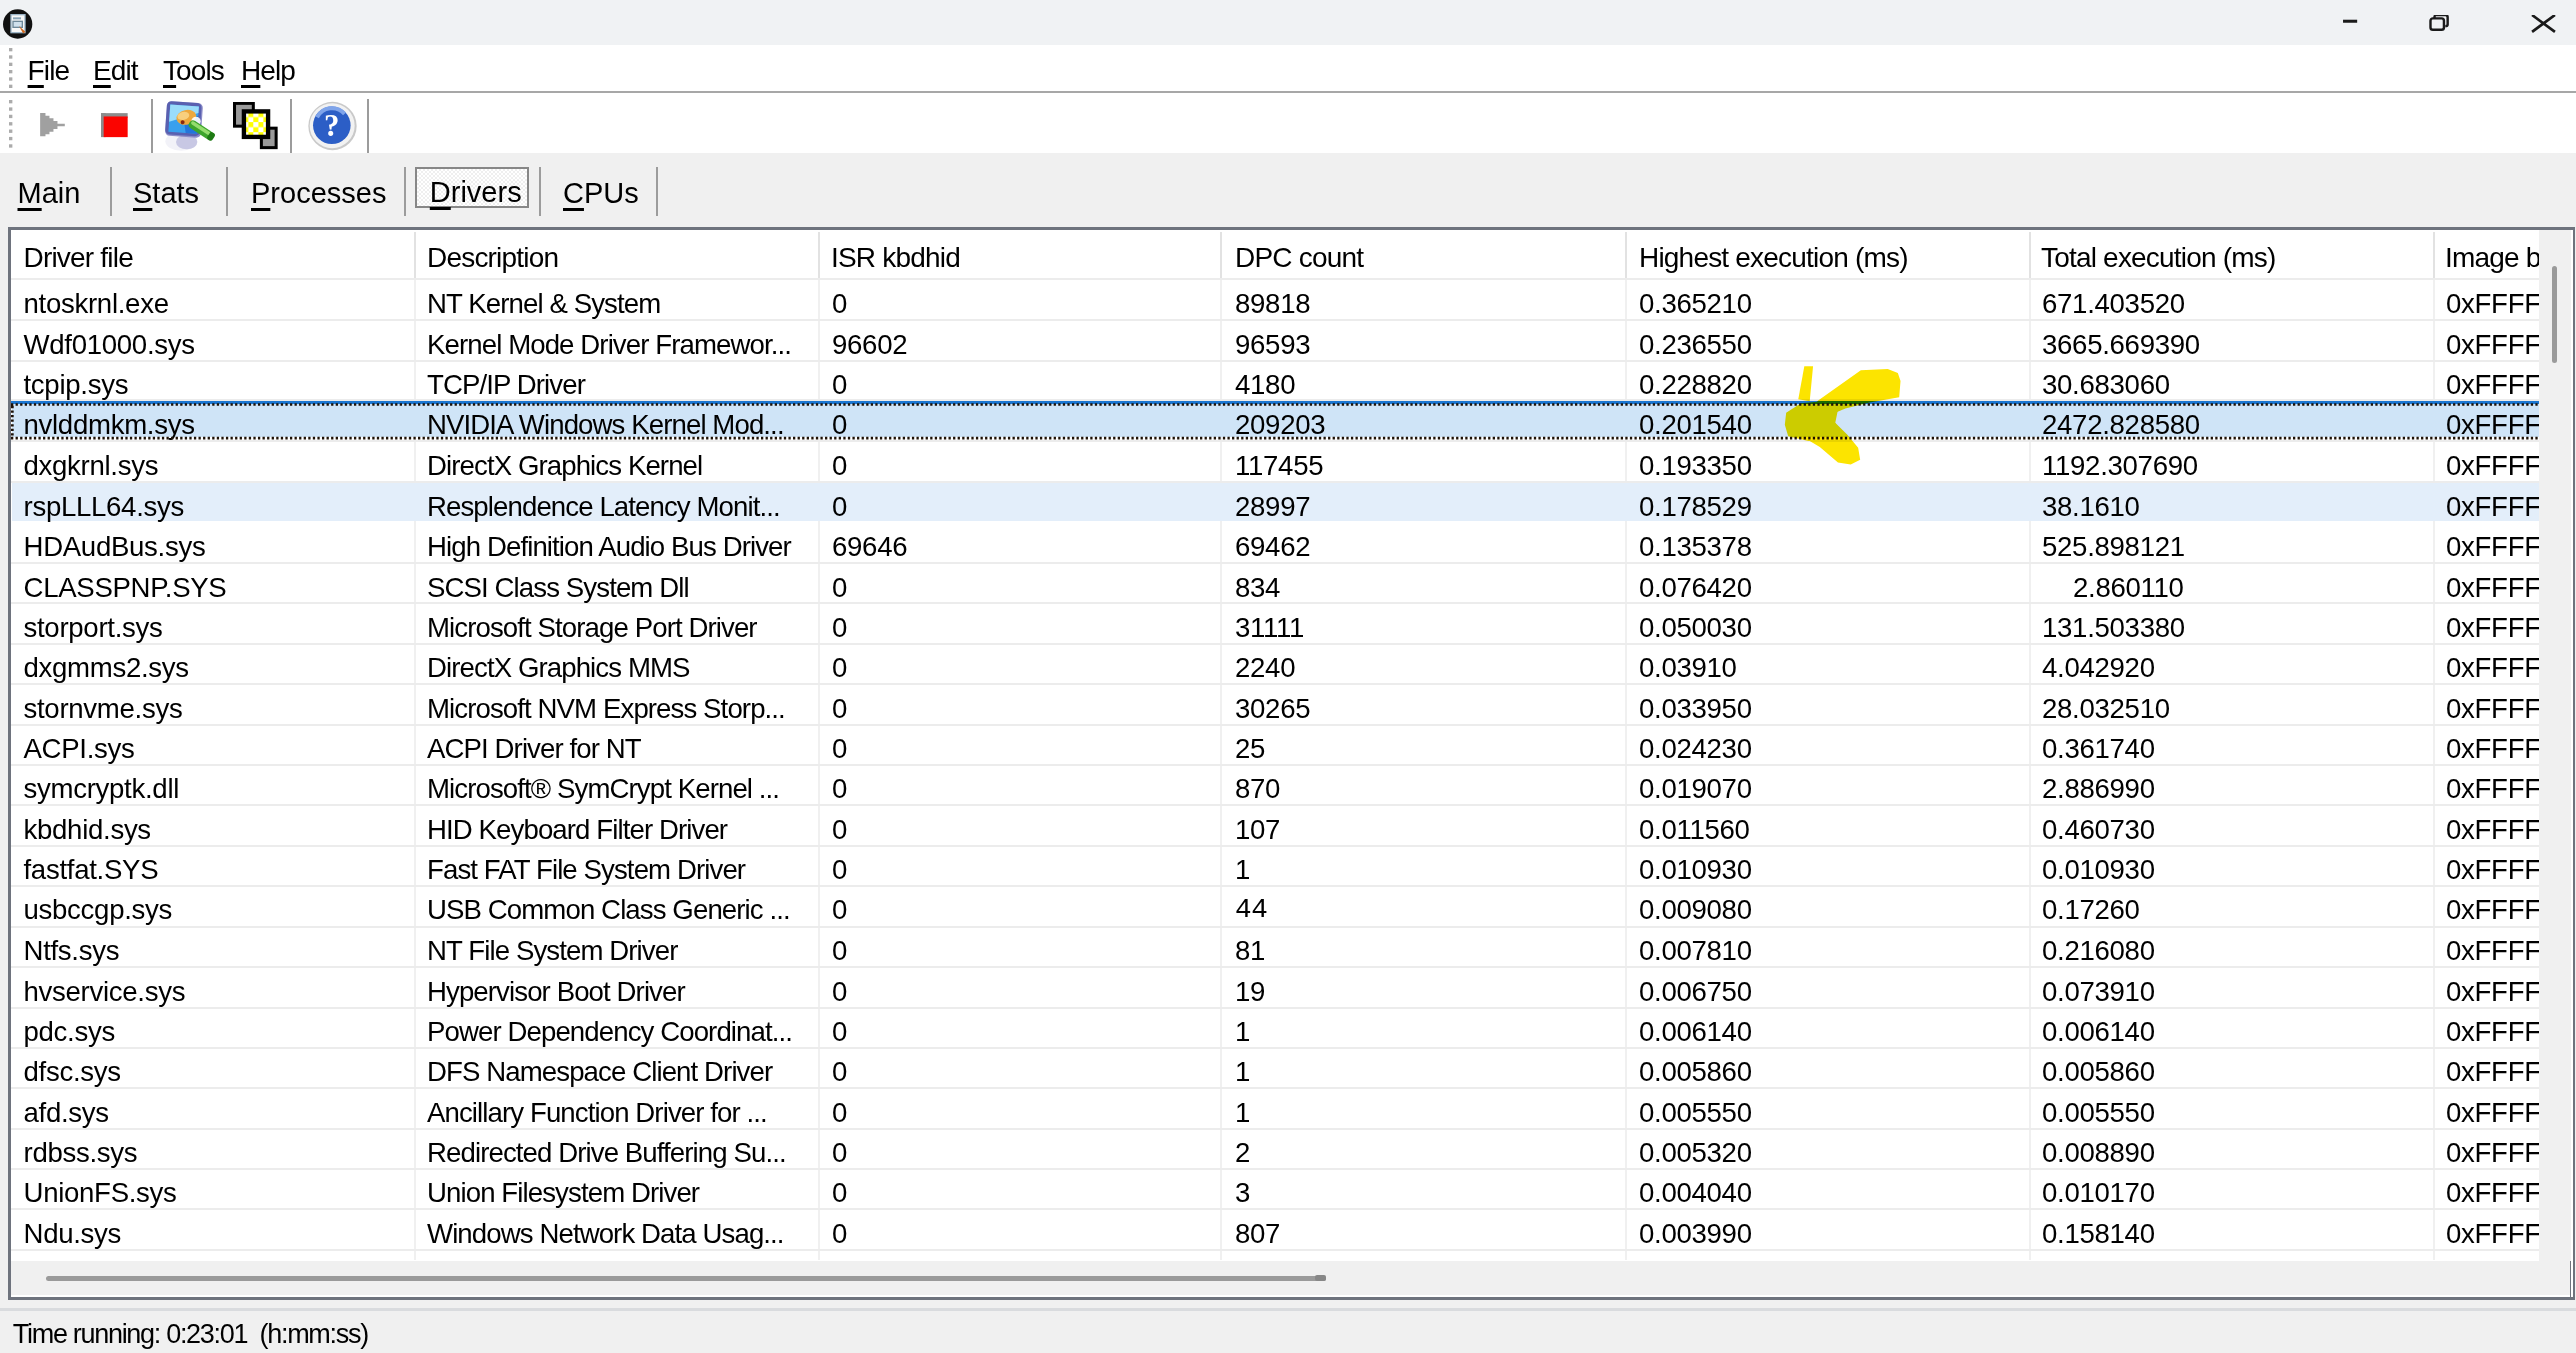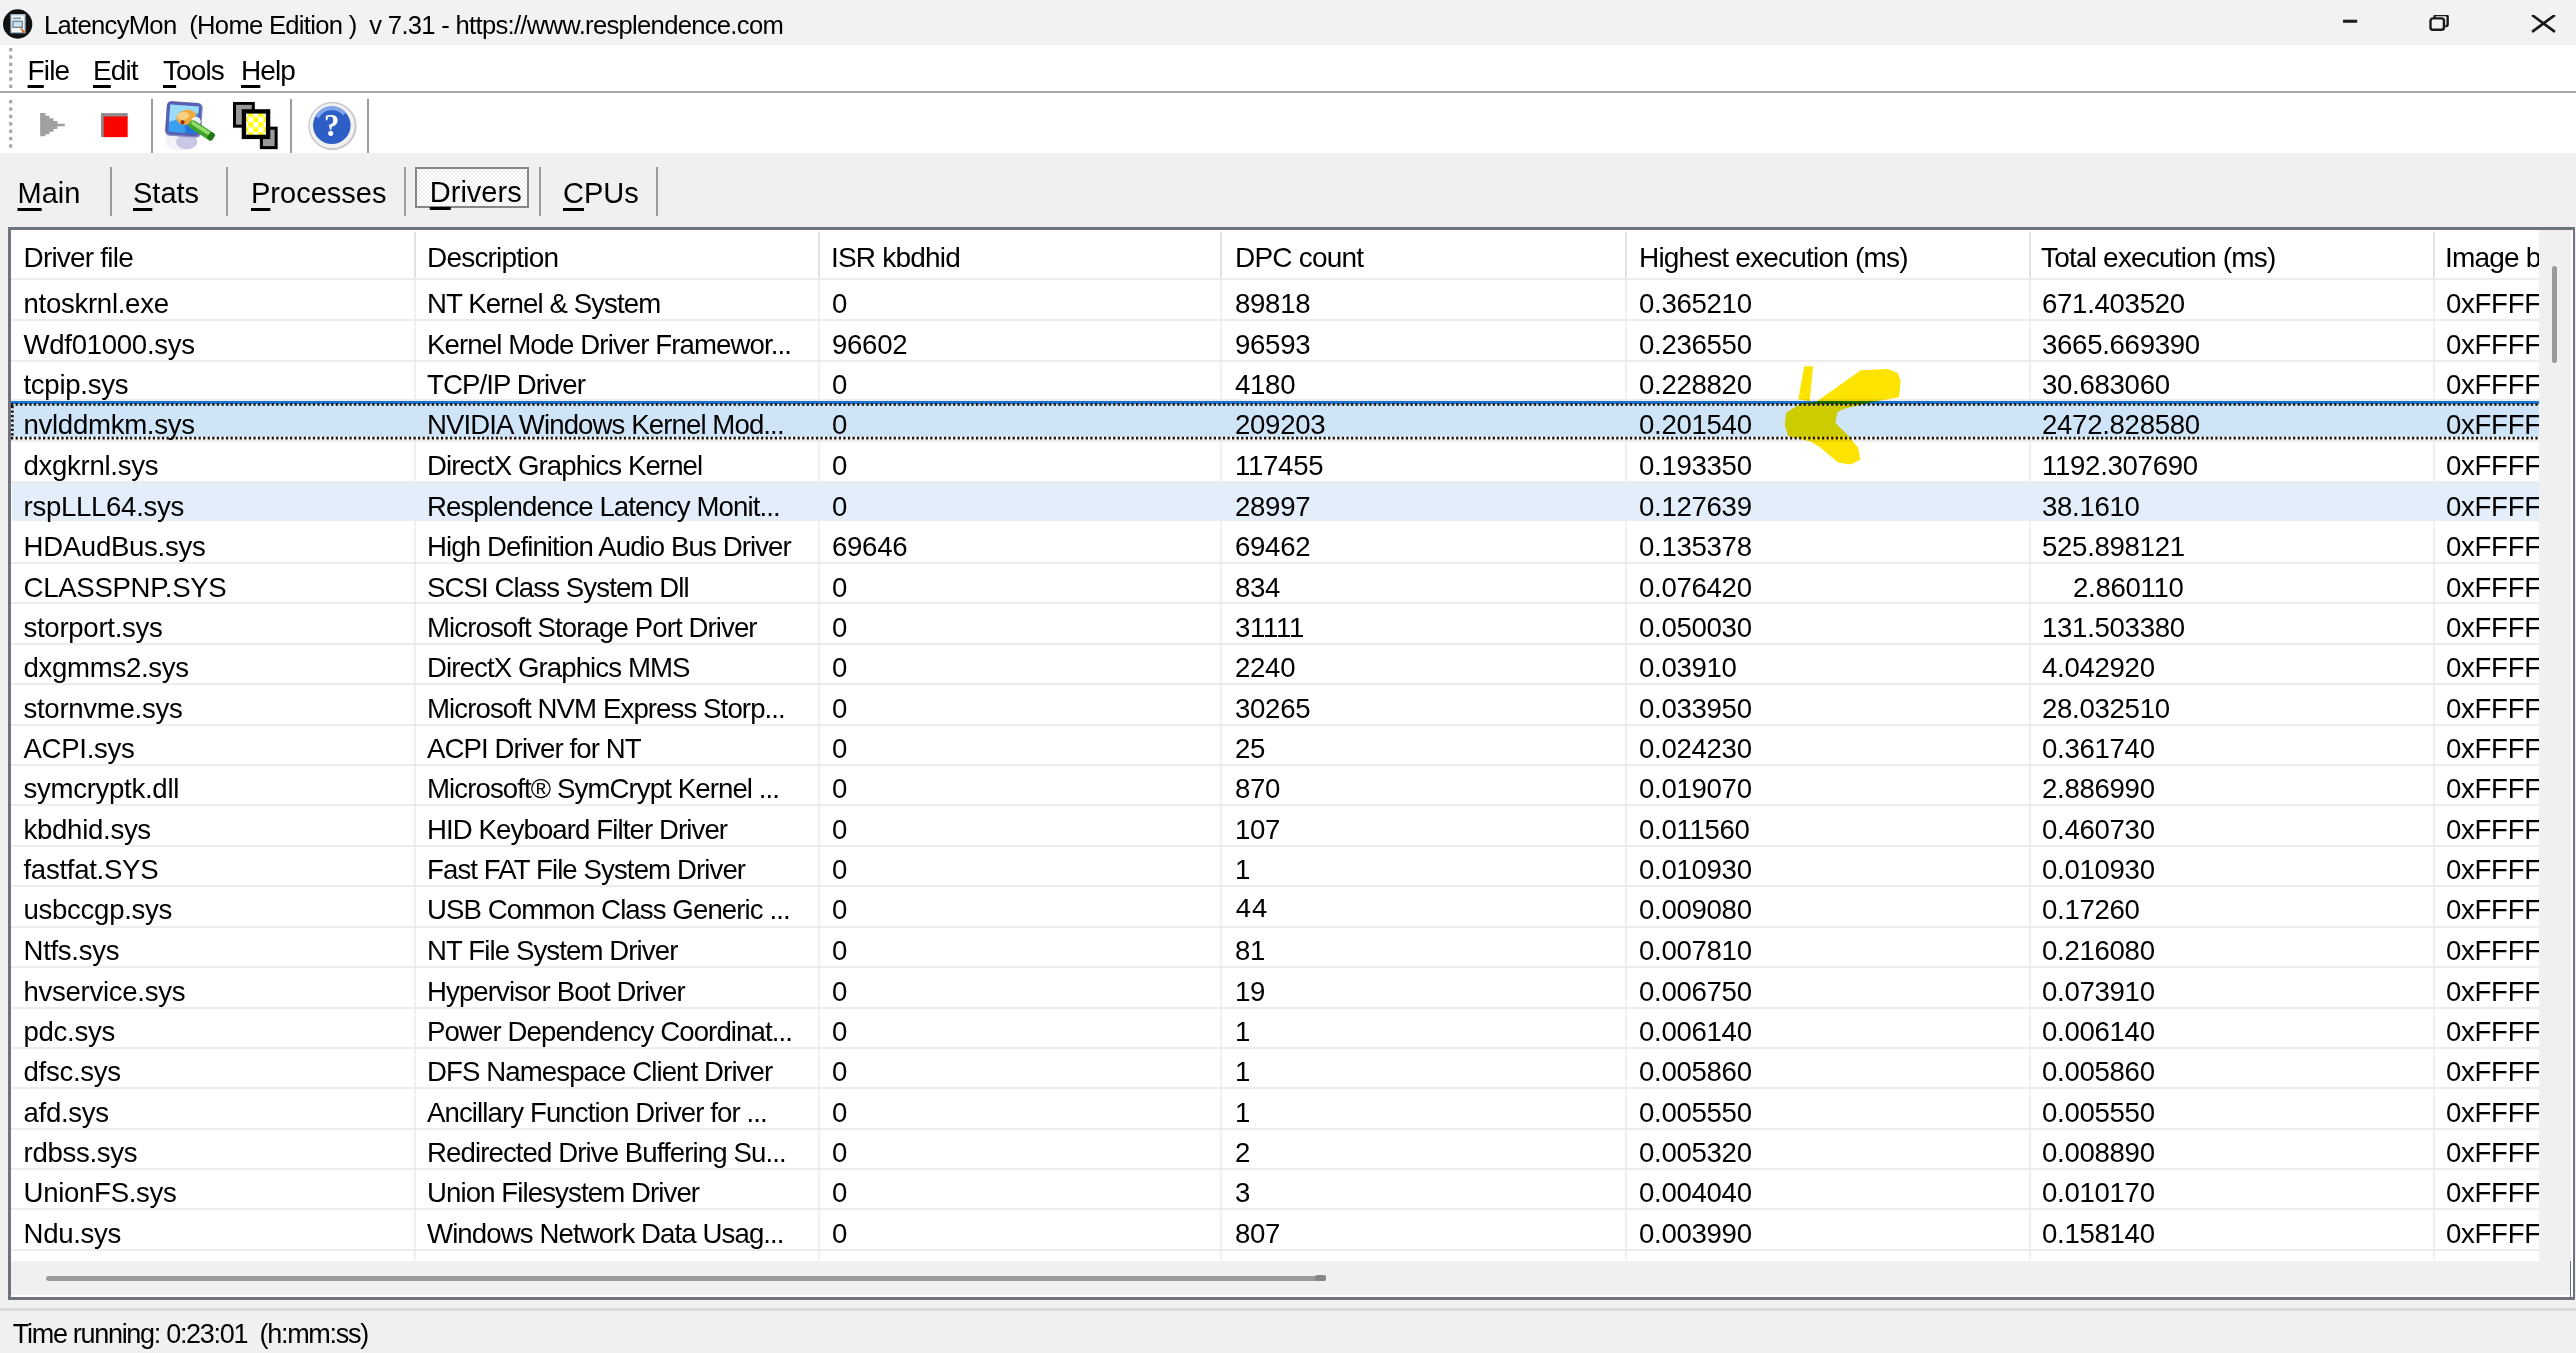--- a/index.html
+++ b/index.html
@@ -33,21 +33,20 @@
 </style></head><body>
 
 <div id="titlebar">
 <svg style="left:2.7px;top:8px;" width="32" height="32" viewBox="0 0 48 48">
       <circle cx="22" cy="24" r="22" fill="#111111"></circle>
       <rect x="12" y="10" width="21" height="27" fill="#f8f8f8" stroke="#9db6c8" stroke-width="2"></rect>
       <rect x="15" y="14" width="12" height="3" fill="#8aa5b8"></rect>
       <rect x="15" y="20" width="14" height="9" fill="#cfe0ec" stroke="#6d8899" stroke-width="2"></rect>
       <path d="M24 27 L34 36 L30 38 Z" fill="#d2691e"></path>
     </svg>
-<div id="title-text">LatencyMon  (Home Edition )  v 7.31 - https://www.resplendence.com</div>
 <svg style="left:2339px;top:15px;" width="222" height="17.5" viewBox="0 0 330 26">
       <rect x="6" y="7" width="21" height="4.5" fill="#1a1a1a"></rect>
       <rect x="136" y="5" width="20" height="17" rx="3.5" fill="none" stroke="#1a1a1a" stroke-width="3.6"></rect>
       <path d="M142 5 L142 3 Q142 0 145 0 L158 0 Q161.5 0 161.5 3.5 L161.5 14 Q161.5 16.5 158 16.5" fill="none" stroke="#1a1a1a" stroke-width="3.6"></path>
       <path d="M287 0 L321 25 M321 0 L287 25" stroke="#1a1a1a" stroke-width="4"></path>
     </svg>
 </div>
 <div id="menubar">
 <div class="menuitem" style="left:27.6px;"><span class="acc">F</span>ile</div>
 <div class="menuitem" style="left:93px;"><span class="acc">E</span>dit</div>
@@ -199,21 +198,21 @@
 <div class="cell" style="letter-spacing:-0.9px;left:427px;top:446px;">DirectX Graphics Kernel</div>
 <div class="cell" style="left:832px;top:446px;">0</div>
 <div class="cell" style="left:1235px;top:446px;">117455</div>
 <div class="cell" style="left:1639px;top:446px;">0.193350</div>
 <div class="cell" style="left:2042px;top:446px;">1192.307690</div>
 <div class="cell" style="left:2446px;top:446px;">0xFFFFFFF</div>
 <div class="cell" style="left:23.5px;top:487px;">rspLLL64.sys</div>
 <div class="cell" style="letter-spacing:-0.9px;left:427px;top:487px;">Resplendence Latency Monit...</div>
 <div class="cell" style="left:832px;top:487px;">0</div>
 <div class="cell" style="left:1235px;top:487px;">28997</div>
-<div class="cell" style="left:1639px;top:487px;">0.127639</div>
+<div class="cell" style="left:1639px;top:487px;">0.178529</div>
 <div class="cell" style="left:2042px;top:487px;">38.1610</div>
 <div class="cell" style="left:2446px;top:487px;">0xFFFFFFF</div>
 <div class="hline" style="left:11.4px;top:562px;width:2528px;"></div>
 <div class="cell" style="left:23.5px;top:527px;">HDAudBus.sys</div>
 <div class="cell" style="letter-spacing:-0.9px;left:427px;top:527px;">High Definition Audio Bus Driver</div>
 <div class="cell" style="left:832px;top:527px;">69646</div>
 <div class="cell" style="left:1235px;top:527px;">69462</div>
 <div class="cell" style="left:1639px;top:527px;">0.135378</div>
 <div class="cell" style="left:2042px;top:527px;">525.898121</div>
 <div class="cell" style="left:2446px;top:527px;">0xFFFFFFF</div>

